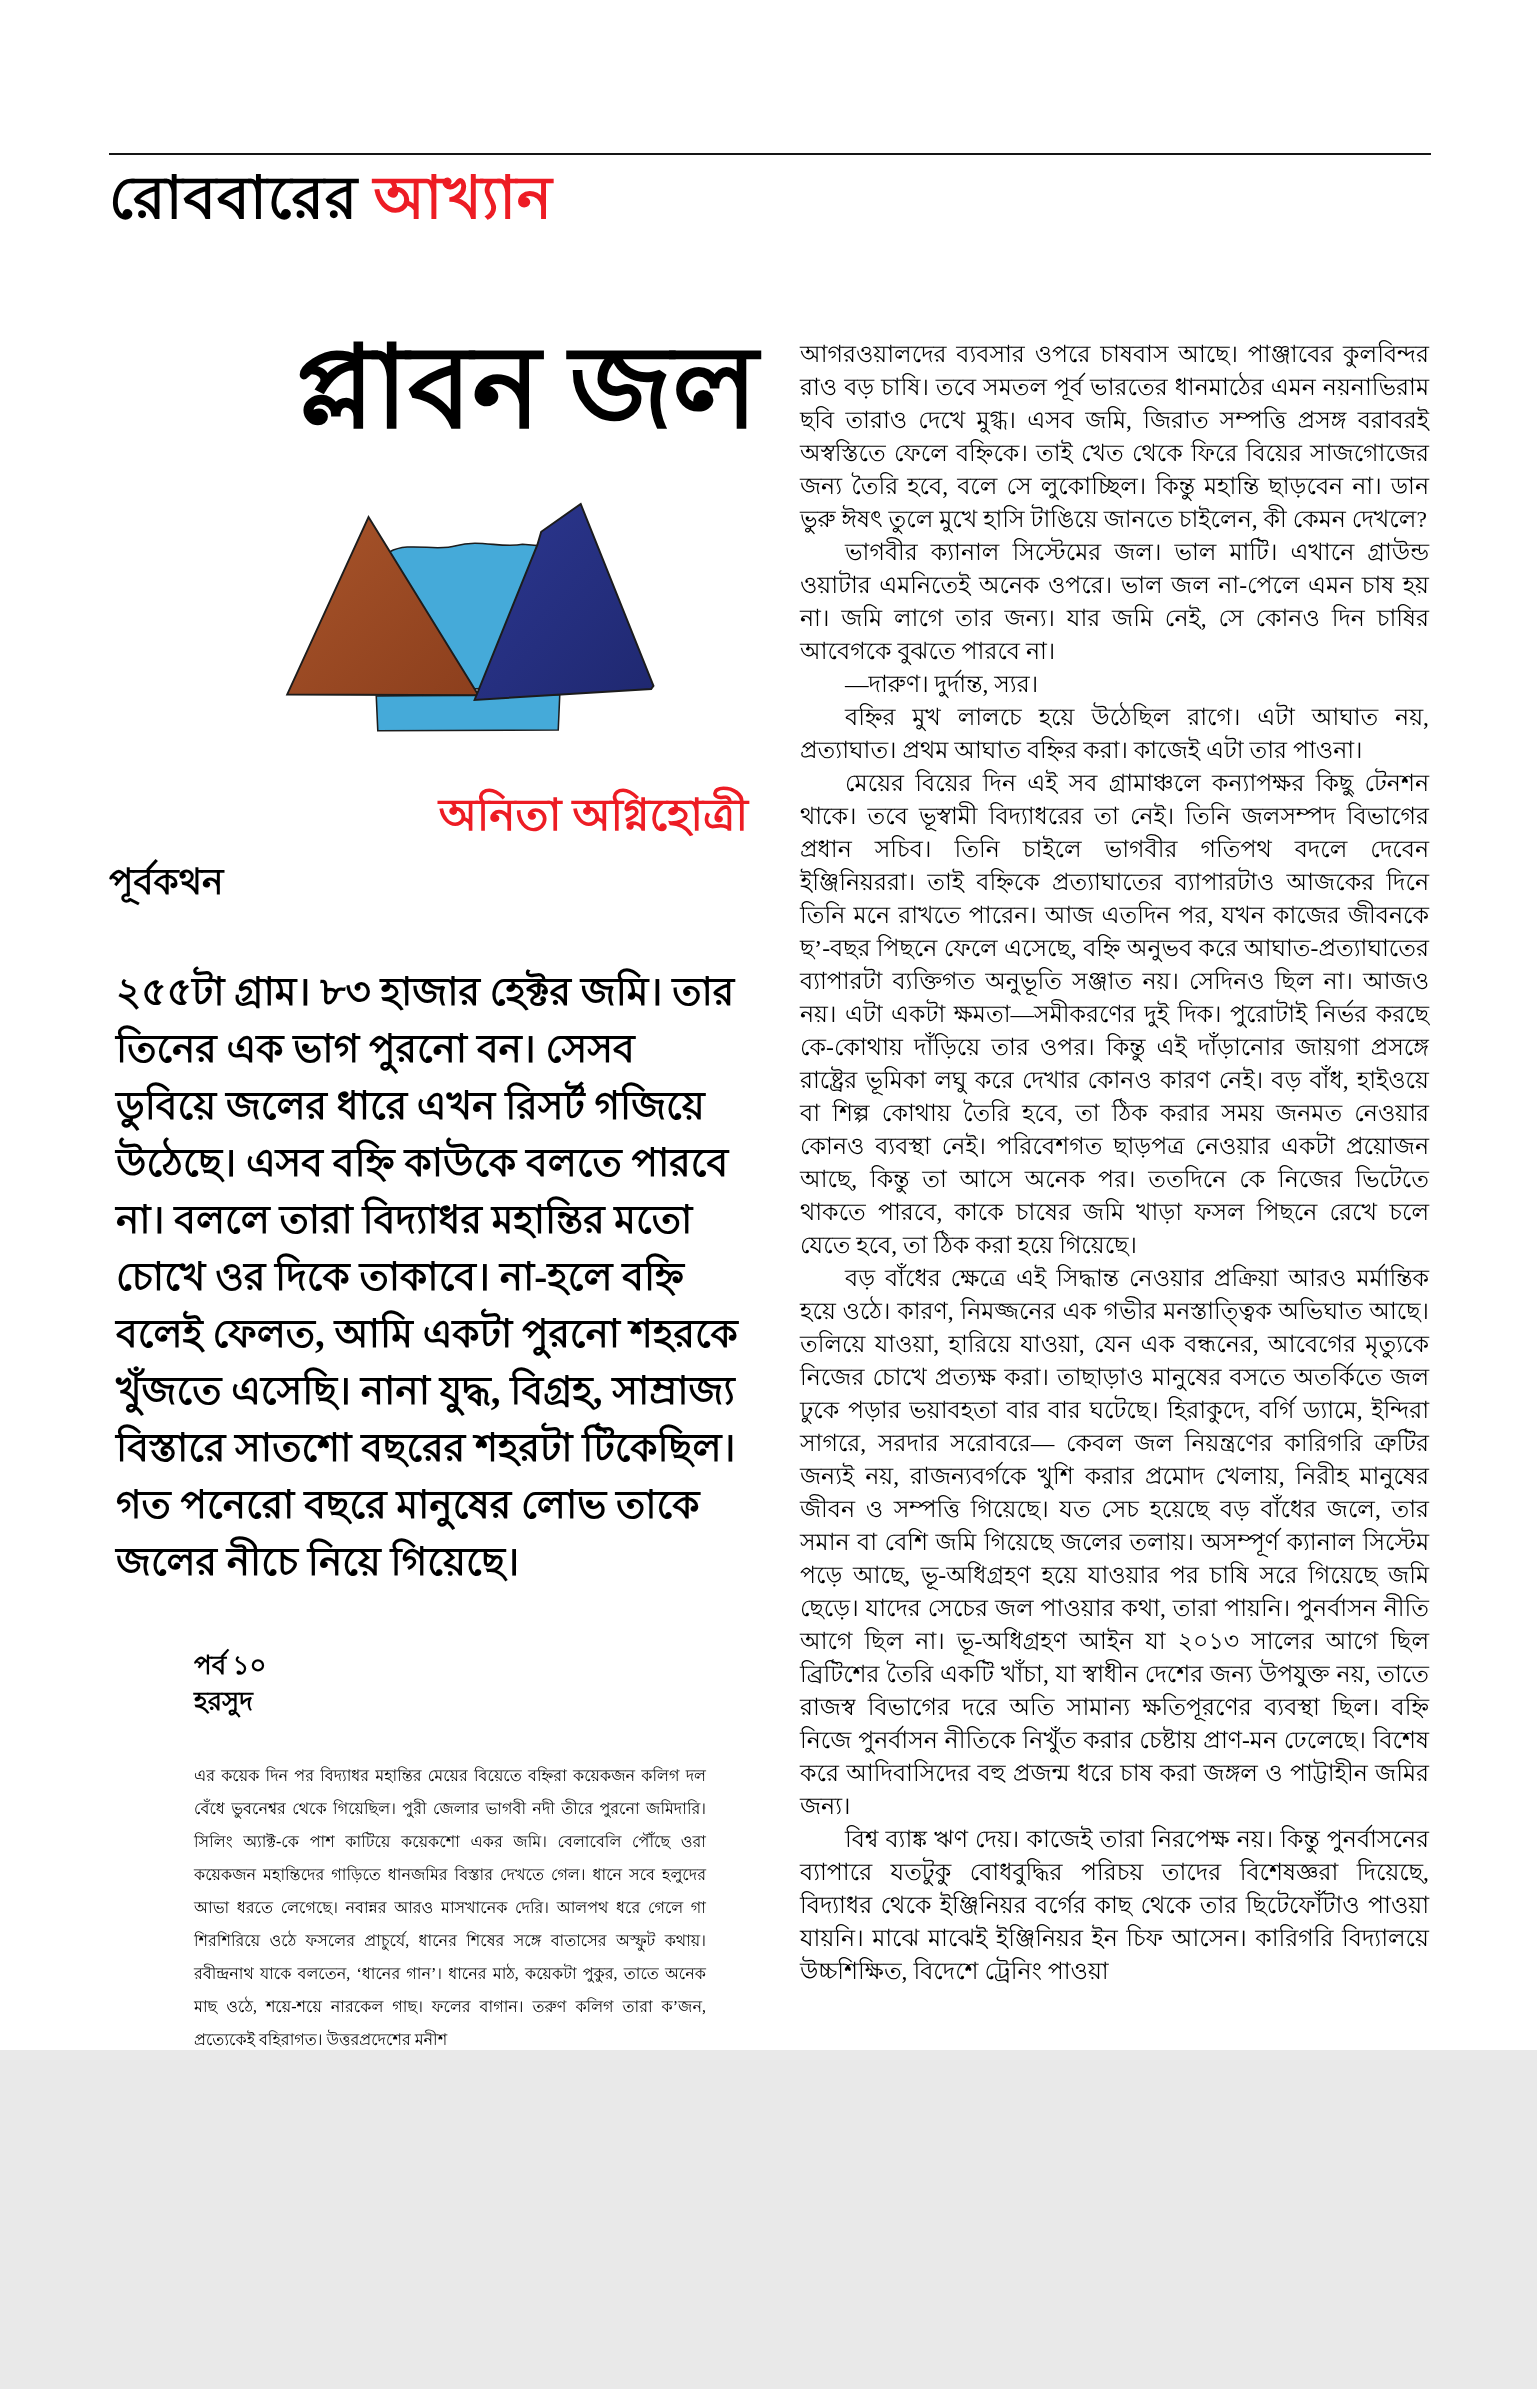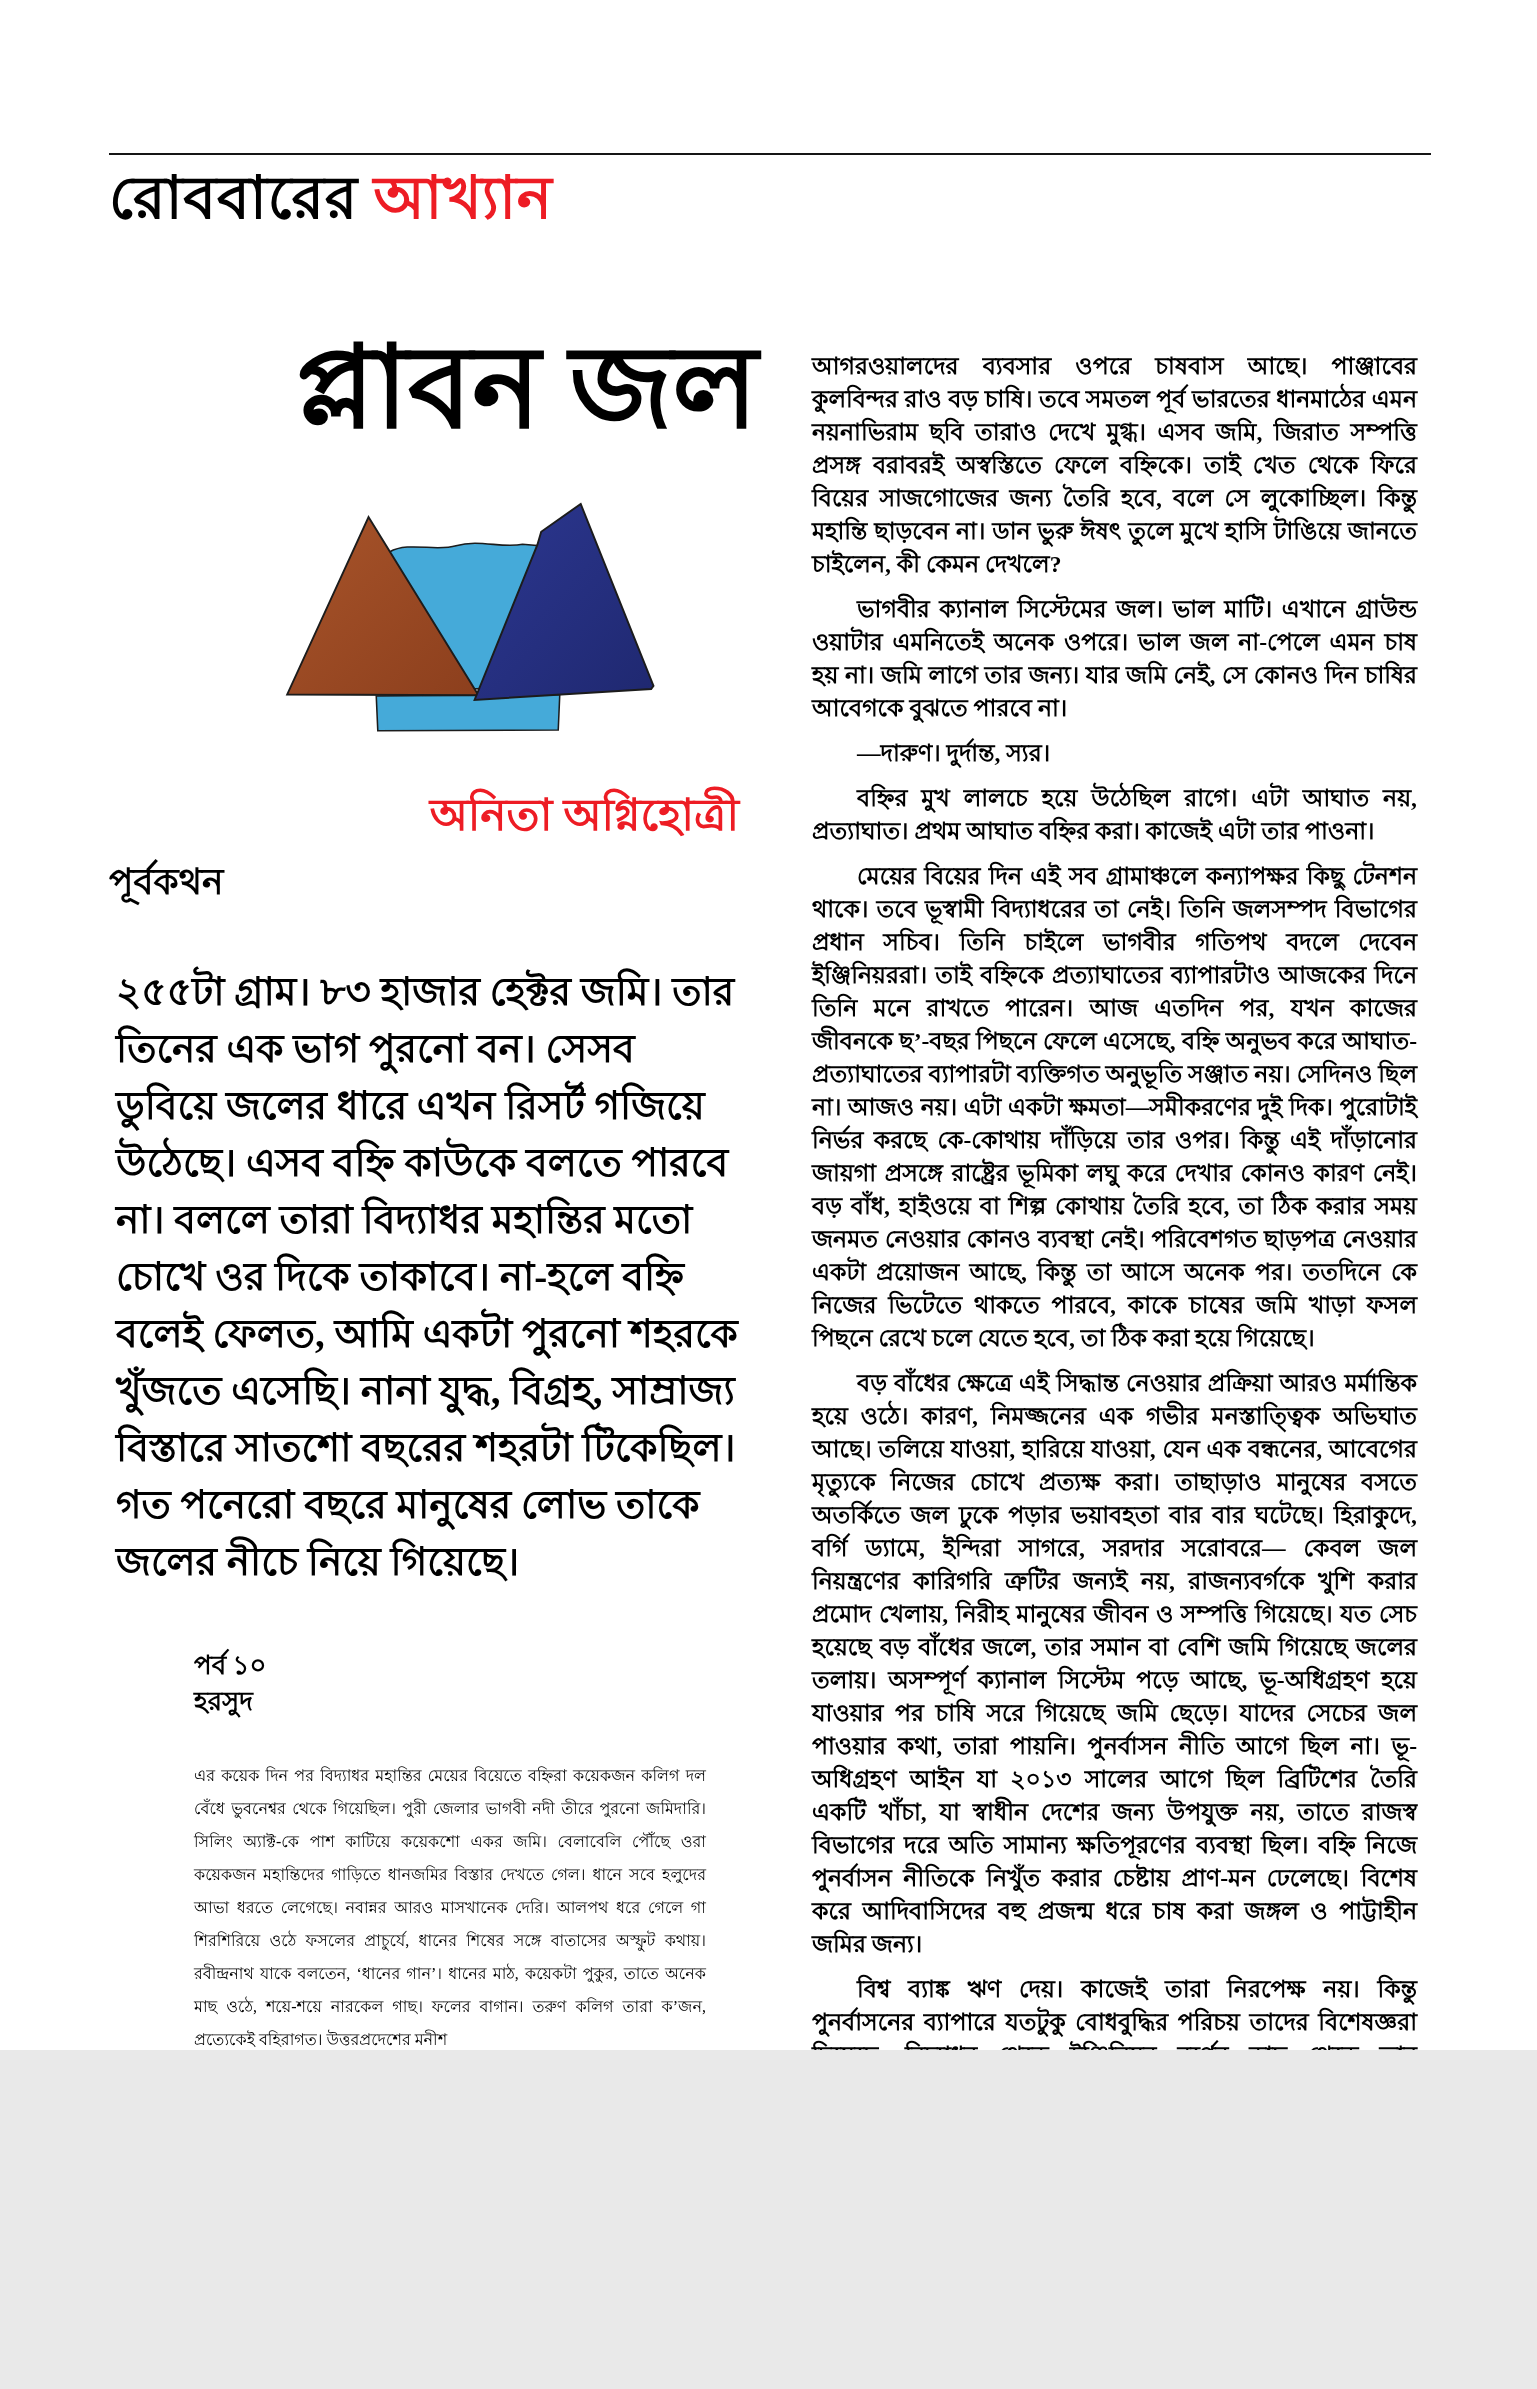--- a/index.html
+++ b/index.html
@@ -11,36 +11,36 @@
     font-family:"Liberation Serif","DejaVu Serif",serif;
     color:#000;
     overflow:hidden;
   }
   .abs{position:absolute;}
   .rule-top{left:109px;top:153px;width:1322px;height:2.3px;background:#151515;}
   .masthead{left:109px;top:166px;width:930px;font-size:59px;line-height:1.1;font-weight:bold;letter-spacing:0.8px;white-space:nowrap;}
   .masthead .accent{color:var(--accent,#ed1c24);}
   .article-title{left:109px;top:326px;width:649px;text-align:right;font-size:115px;line-height:1.1;font-weight:bold;white-space:nowrap;}
   .illu{left:281px;top:496px;width:381px;height:242px;}
-  .author-name{left:103px;top:791px;width:636px;text-align:right;font-size:44px;line-height:1.15;font-weight:bold;color:var(--accent,#ed1c24);white-space:nowrap;}
+  .author-name{left:112px;top:791px;width:636px;text-align:right;font-size:44px;line-height:1.15;font-weight:bold;color:var(--accent,#ed1c24);white-space:nowrap;}
   .kicker{left:109px;top:862px;width:636px;text-align:left;font-size:36px;line-height:1.15;font-weight:bold;}
   .standfirst{
     left:116px;top:963px;width:628px;
     font-size:39px;line-height:57px;font-weight:bold;
   }
   .part-block{left:194px;top:1648px;font-size:26px;line-height:36px;font-weight:bold;}
   .body-left{
     left:194px;top:1759px;width:512px;
     font-size:16px;line-height:33px;text-align:justify;
   }
   .col-right{
     left:800px;top:338px;width:629px;
     font-size:23.6px;line-height:33px;text-align:justify;
   }
-  .col-right p{margin:12px;text-indent:45px;font-weight:bold;}
+  .col-right p{margin:0;text-indent:45px;}
   .col-right p.no-indent{text-indent:0;}
   .footer-rule{left:109px;top:2250px;width:1322px;height:4.7px;background:#151515;}
   .page-footer{left:109px;top:2271px;font-size:28px;line-height:1.3;}
   .page-footer .sep{color:var(--accent,#ed1c24);font-weight:bold;padding:0 6.2px;}
   .page-footer .mag{letter-spacing:5.4px;}
 </style>
 </head>
 <body>
 
 <div class="page">

